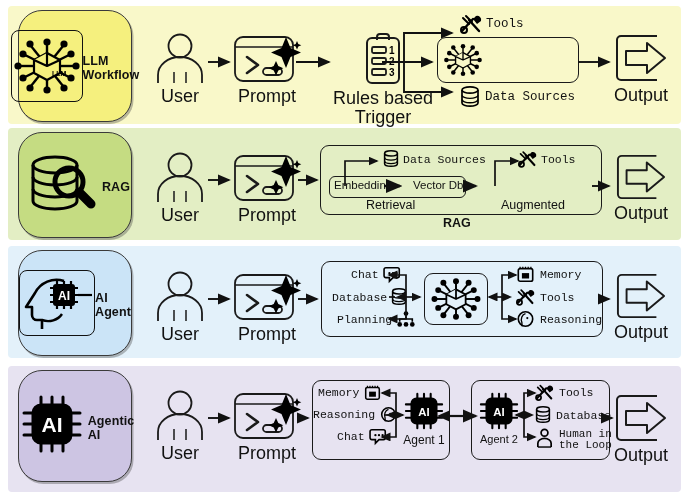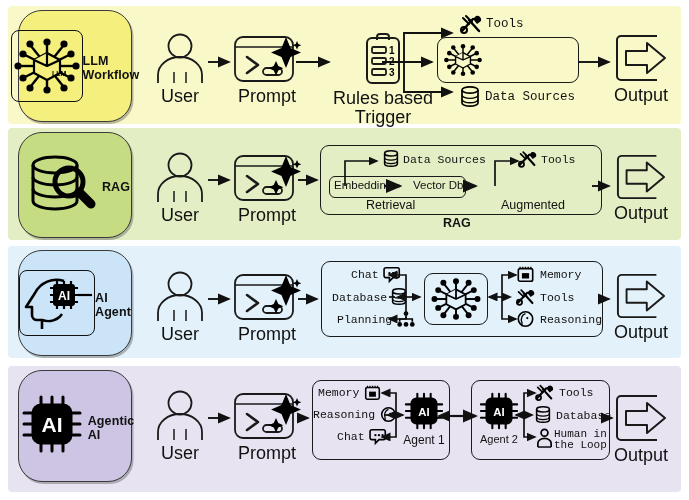--- a/index.html
+++ b/index.html
@@ -514,21 +514,21 @@
     <span class="txt-sm">Tools</span>
   </div>
   <div class="grp" style="left:535px;top:406px;display:flex;align-items:center;gap:5px;">
     <svg width="16" height="18" viewBox="0 0 20 22">
       <ellipse cx="10" cy="4" rx="8" ry="3.2" fill="none" stroke="#000" stroke-width="1.9"></ellipse>
       <path d="M2 4 v13 a8 3.2 0 0 0 16 0 v-13" fill="none" stroke="#000" stroke-width="1.9"></path>
       <path d="M2 9.2 a8 3.2 0 0 0 16 0 M2 13.6 a8 3.2 0 0 0 16 0" fill="none" stroke="#000" stroke-width="1.5"></path>
     </svg>
     <span class="txt-sm">Database</span>
   </div>
-  <div class="grp" style="left:535px;top:428px;display:flex;align-items:flex-start;">
+  <div class="grp" style="left:535px;top:428px;display:flex;align-items:flex-start;gap:5px;">
     <svg width="19" height="20" viewBox="0 0 20 21">
       <circle cx="10" cy="5" r="3.6" fill="none" stroke="#000" stroke-width="1.8"></circle>
       <path d="M3 20 v-4 a7 5 0 0 1 14 0 v4" fill="none" stroke="#000" stroke-width="1.8"></path>
       <path d="M3 20 h14" stroke="#000" stroke-width="1.5"></path>
     </svg>
     <div style="line-height:11px;padding-top:1px">
       <div class="txt-sm" style="font-size:11px">Human in</div>
       <div class="txt-sm" style="font-size:11px">the Loop</div>
     </div>
   </div>

